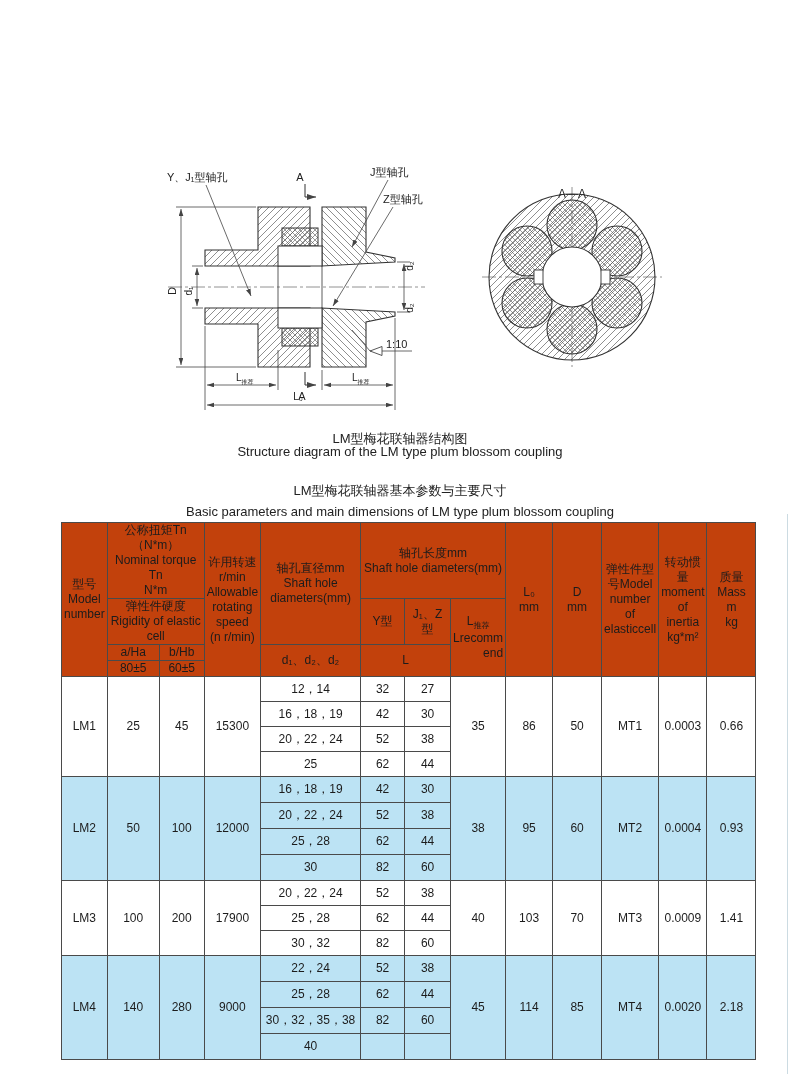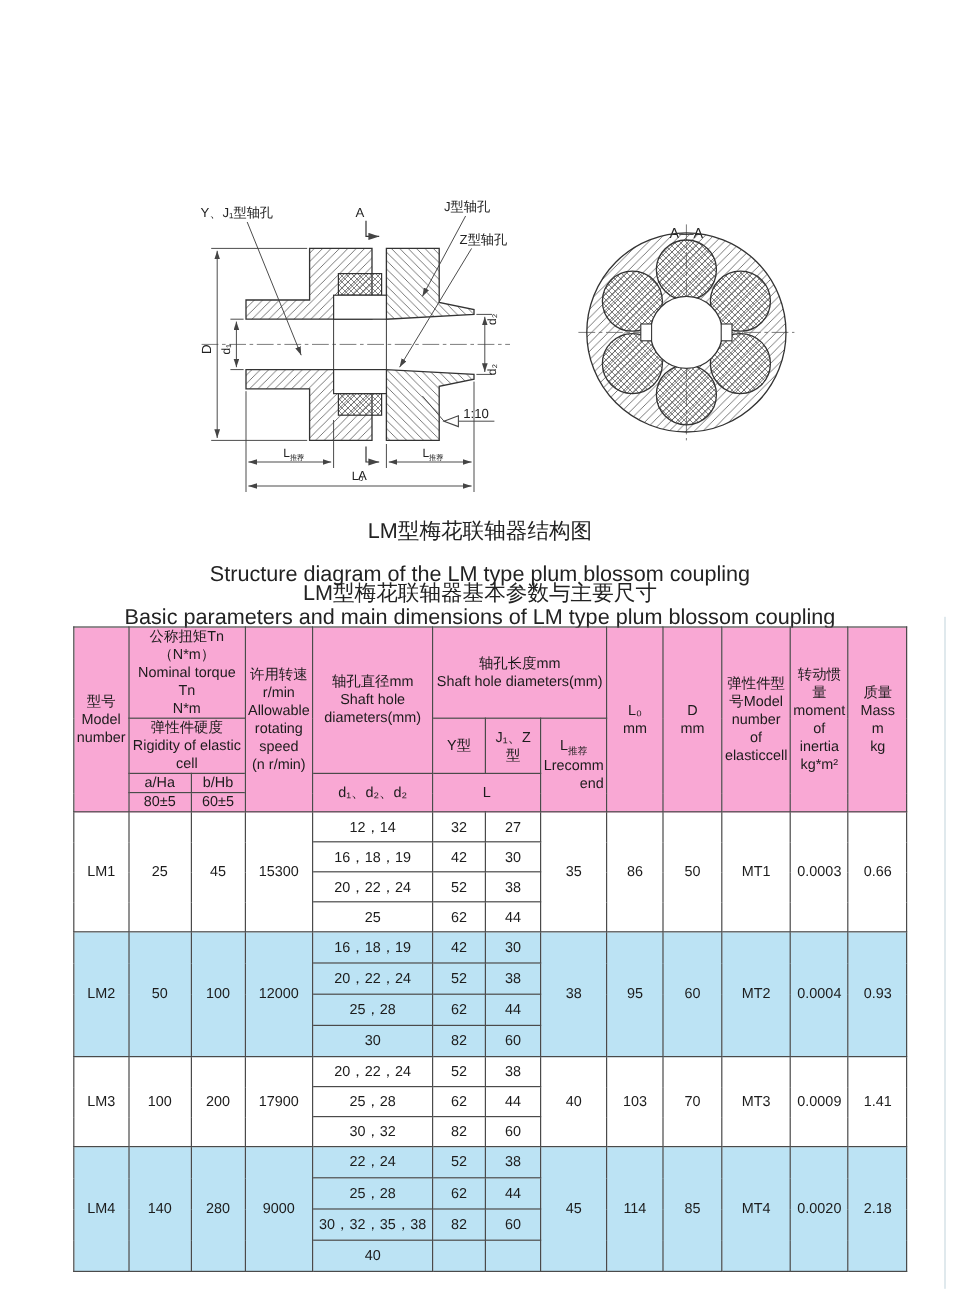--- a/index.html
+++ b/index.html
@@ -1,33 +1,33 @@
 <!DOCTYPE html>
 <html><head>
 <meta charset="utf-8">
 <style>
   html,body{margin:0;padding:0;}
   body{
     width:800px;height:1086px;background:#ffffff;position:relative;
     font-family:"Liberation Sans","DejaVu Sans",sans-serif;color:#1c1c1c;
     overflow:hidden;
   }
-  .caption{position:absolute;width:100%;text-align:center;font-size:18px;color:#222;}
+  .caption{position:absolute;width:100%;text-align:center;font-size:13px;color:#222;}
   .cap-zh-1{top:430px;}
-  .cap-en-1{top:468px;}
+  .cap-en-1{top:444px;}
   .cap-zh-2{top:482px;}
   .cap-en-2{top:504px;}
   table.params{
     position:absolute;left:61px;top:522px;border-collapse:collapse;table-layout:fixed;
   }
   table.params td{
     border:1px solid #4a4a4a;font-size:12px;text-align:center;vertical-align:middle;
     padding:0 2px;line-height:1.25;
   }
-  td.hdr{background:#f9a8d4;font-size:11px;}
+  td.hdr{background:#c2410c;font-size:11px;}
   td.sh{background:#bce3f4;}
   .ml{white-space:pre-line;text-align:right;}
   td.left{text-align:left;padding-left:4px;}
   td.bore{text-align:left;padding-left:8px;font-size:13px;}
   td.num{font-size:13px;}
   tr.rh1{height:34px;}tr.rh2{height:38px;}tr.rh3{height:13px;margin-top:36px;}tr.rh4{height:13px;}
   tr.r25{height:25px;}tr.r26{height:26px;}
   sub{font-size:8px;}
   .edge-line{position:absolute;left:787px;top:514px;width:1px;height:560px;background:#ccdbe2;}
 </style>

